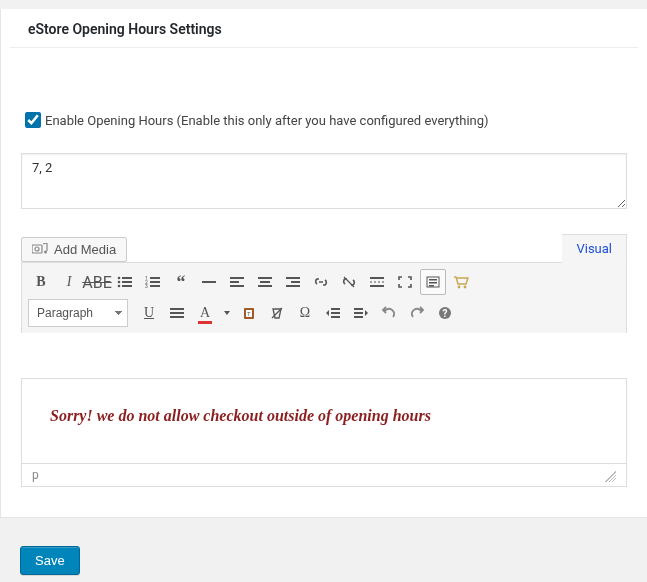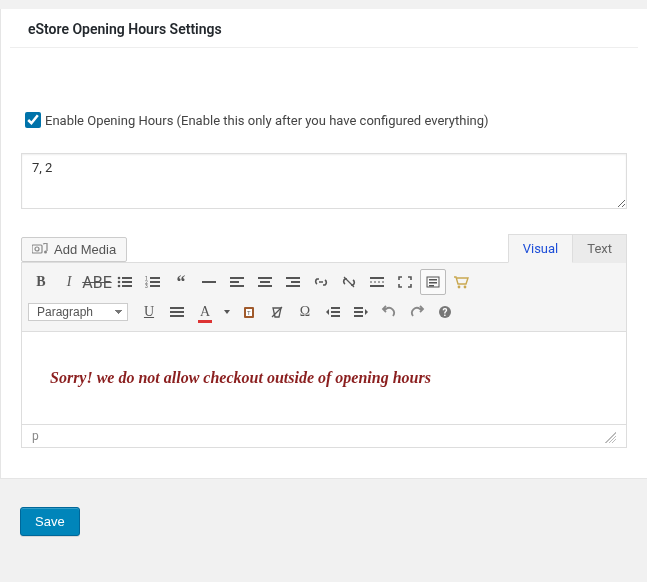--- a/index.html
+++ b/index.html
@@ -102,21 +102,21 @@
   }
   .tb-btn {
     width: 26px; height: 26px;
     display: inline-flex; align-items: center; justify-content: center;
     color: #555;
     cursor: pointer;
     border-radius: 2px;
     font-size: 14px;
   }
   .tb-select {
-    height: 18px;
+    height: 28px;
     border: 1px solid #ccc;
     background: #fff;
     color: #555;
     font-size: 12px;
     padding: 0 18px 0 8px;
     margin-right: 6px;
     appearance: none;
     background-image: linear-gradient(45deg, transparent 50%, #777 50%), linear-gradient(135deg, #777 50%, transparent 50%);
     background-position: right 8px center, right 4px center;
     background-size: 4px 4px, 4px 4px;
@@ -124,21 +124,22 @@
     width: 100px;
   }
   .tb-boxed {
     border: 1px solid #bbb;
     background: #fafafa;
   }
   .content-area {
     border: 1px solid #ddd;
     background: #fff;
     min-height: 86px;
-    padding: 37px 28px;
+    padding: 28px 28px;
+    margin-top: 45px;
   }
   .content-area .msg {
     font-family: Georgia, "Times New Roman", serif;
     font-style: italic;
     font-weight: 700;
     color: #8b1f1f;
     font-size: 16px;
   }
   .statusbar {
     border: 1px solid #ddd;
@@ -199,21 +200,20 @@
                 <circle cx="5" cy="6" r="2" fill="none" stroke="#888" stroke-width="1.2"></circle>
                 <path d="M11 1 L15 0 L15 8" fill="none" stroke="#888" stroke-width="1.2"></path>
                 <circle cx="13.5" cy="9" r="1.5" fill="#888"></circle>
               </svg>
           </span>
           <span>Add Media</span>
         </button>
 
         <div class="editor-tabs">
           <div class="editor-tab active"><span>Visual</span></div>
-          <div class="editor-tab"><span>Text</span></div>
         </div>
       </div>
 
       <div class="editor-wrap" style="margin-top:0">
         <div class="toolbar">
           <div class="tb-row">
             <span class="tb-btn" style="font-weight:700;font-family:serif">B</span>
             <span class="tb-btn" style="font-style:italic;font-family:serif">I</span>
             <span class="tb-btn" style="font-size:16px;text-decoration:line-through">ABE</span>
             <span class="tb-btn">

